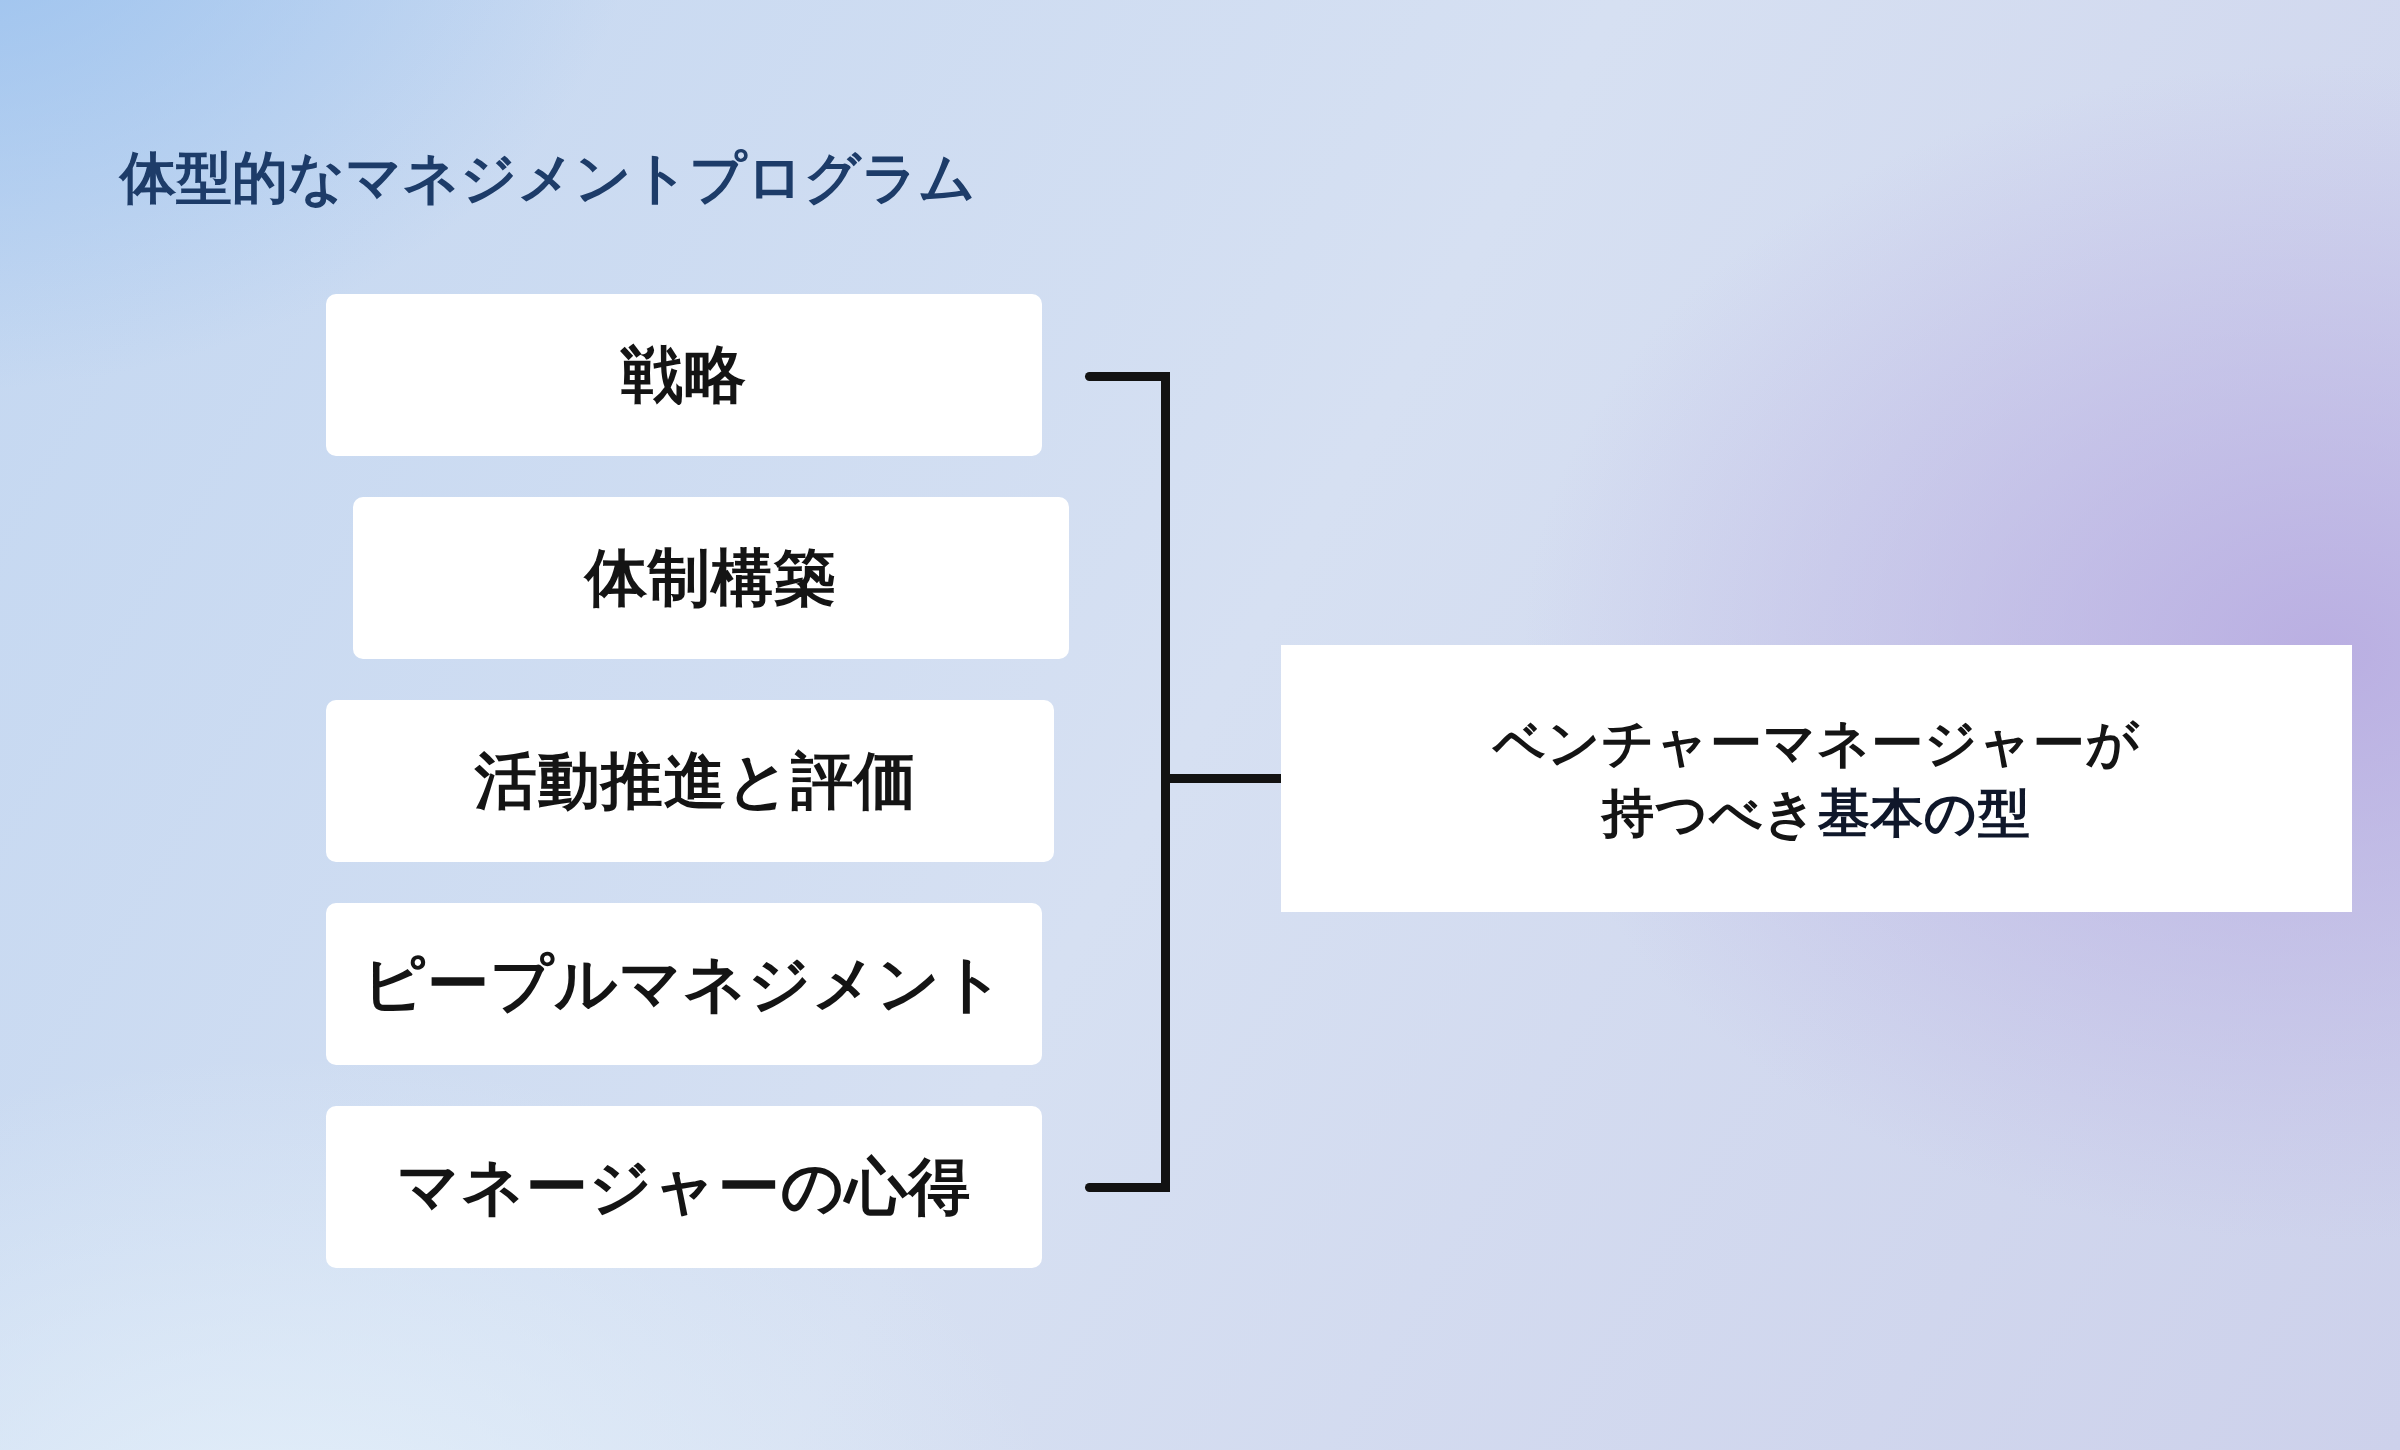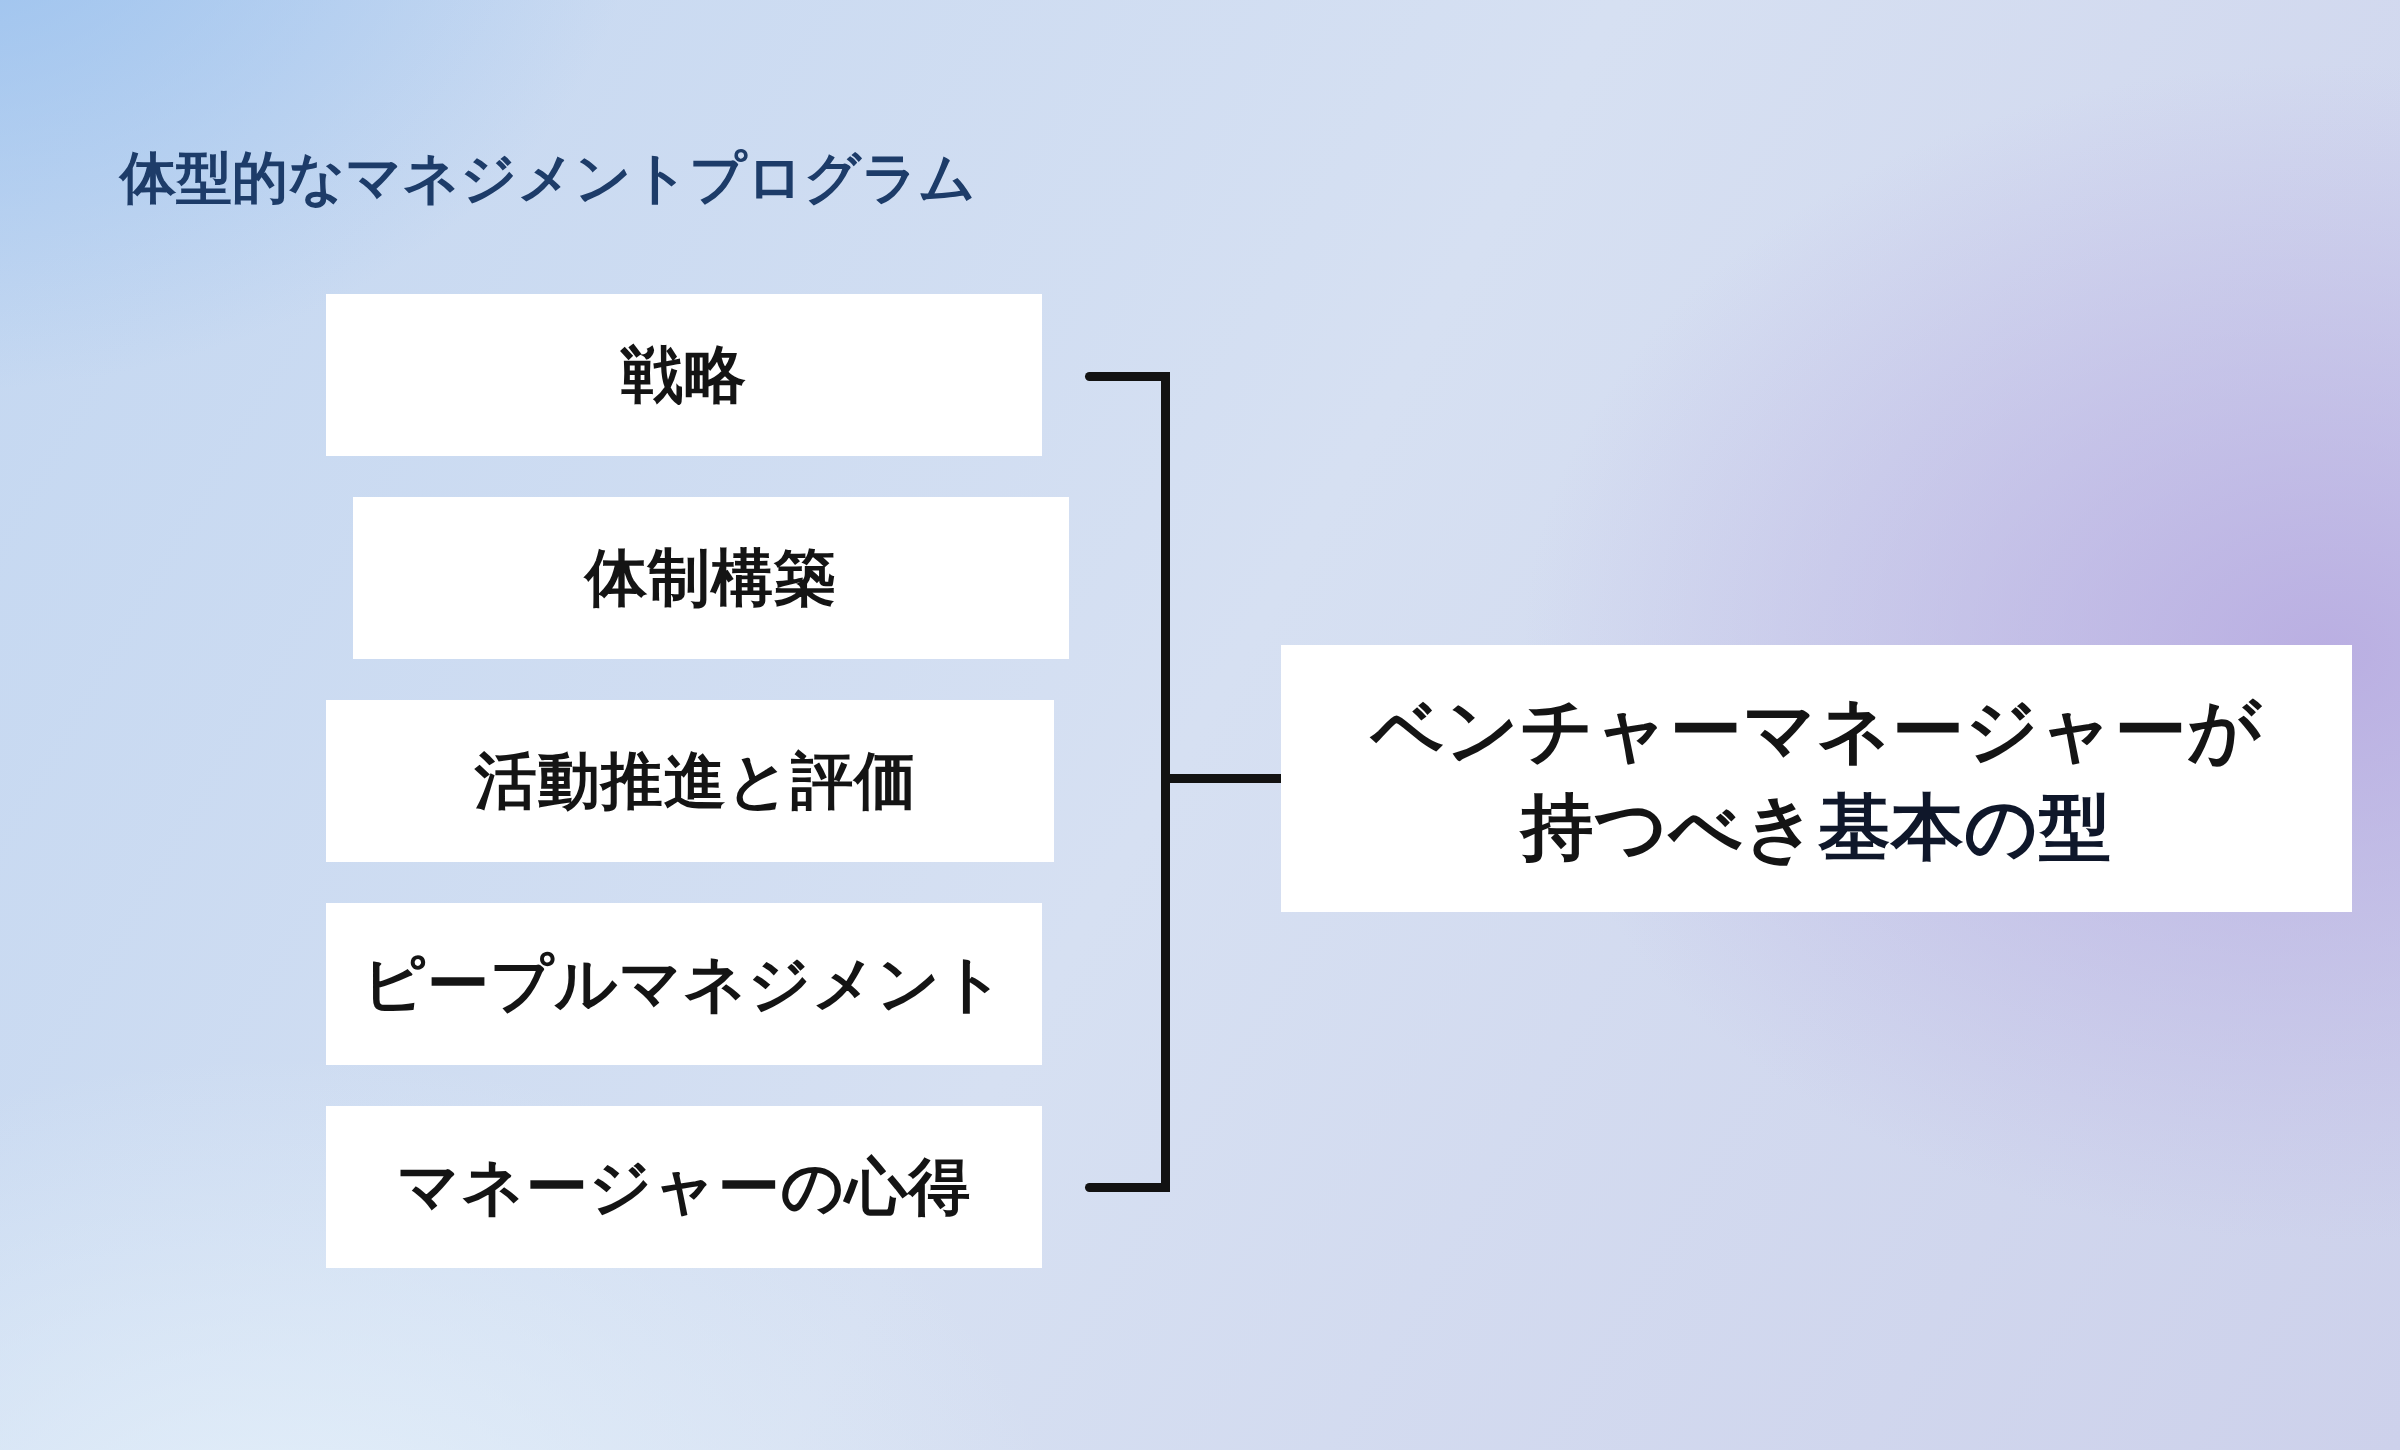--- a/index.html
+++ b/index.html
@@ -35,20 +35,21 @@
   }
   .item-box {
     position: absolute;
     left: 326px;
     width: 716px;
     height: 162px;
     background: #ffffff;
     display: flex;
     align-items: center;
     justify-content: center;
+    border-radius: 10px;
   }
   .item-label {
     font-size: 62px;
     font-weight: 700;
     color: #141414;
     white-space: nowrap;
     letter-spacing: 1px;
   }
   .b1 { top: 294px; }
   .b2 { top: 497px; margin-left: 27px; }
@@ -83,21 +84,21 @@
     left: 1281px; top: 645px;
     width: 1071px; height: 267px;
     background: #ffffff;
     display: flex;
     flex-direction: column;
     align-items: center;
     justify-content: center;
     text-align: center;
   }
   .summary-line {
-    font-size: 72px;
+    font-size: 52px;
     font-weight: 700;
     color: #141414;
     line-height: 1.34;
     white-space: nowrap;
     letter-spacing: 1px;
   }
   .summary-highlight {
     color: #0f172a;
   }
 </style>

